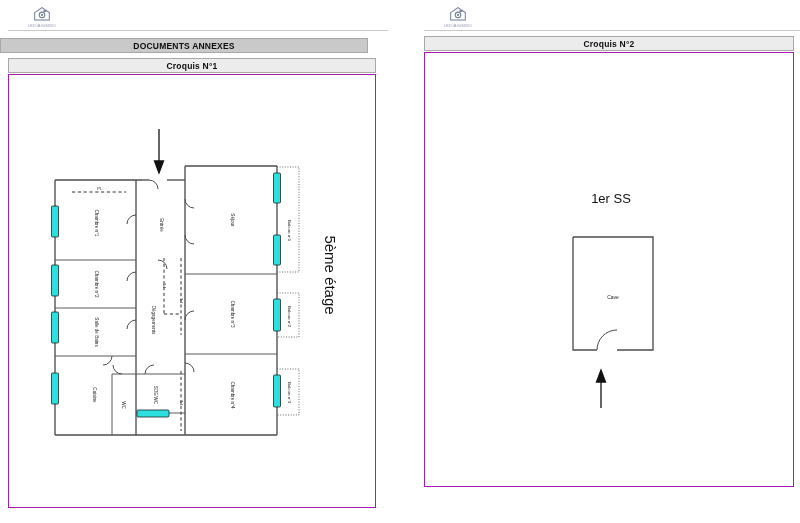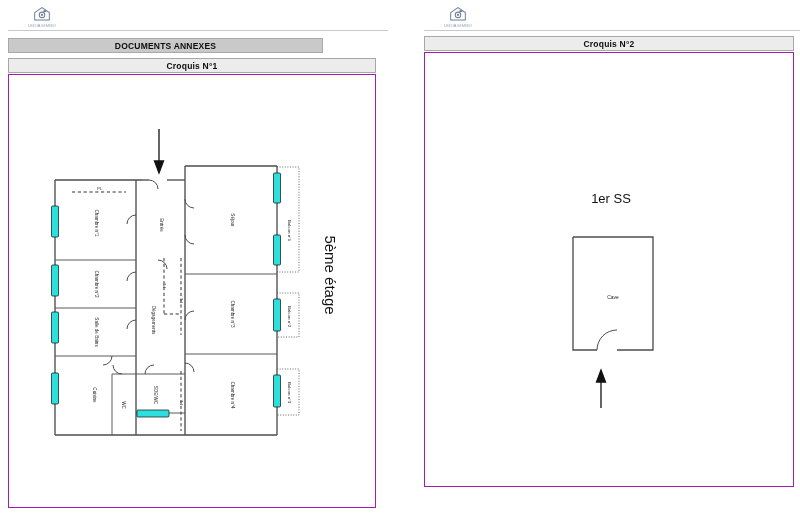--- a/index.html
+++ b/index.html
@@ -150,21 +150,21 @@
         <path d="M4 8 L12 2.5 L20 8 L20 16 L4 16 Z" fill="none" stroke="#6f7f9e" stroke-width="1.1"></path>
         <circle cx="12" cy="10.5" r="3" fill="none" stroke="#6f7f9e" stroke-width="1.1"></circle>
         <circle cx="12" cy="10.5" r="1.2" fill="#6f7f9e"></circle>
         <rect x="13.6" y="5.4" width="3.2" height="2" fill="#6f7f9e"></rect>
       </svg>
       <span class="logo-text">LEDIAGIMMO</span>
     </div>
 
     <div class="sep-line" style="left:8px; top:30px; width:380px;"></div>
 
-    <div class="bar bar-dark" style="left:8px; top:38px; width:315px; height:15px;text-align:center;">DOCUMENTS ANNEXES</div>
+    <div class="bar bar-dark" style="left:0; top:38px; width:368px; height:15px;text-align:center;">DOCUMENTS ANNEXES</div>
 
     <div class="bar bar-light" style="left:8px; top:58px; width:368px; height:15px;">Croquis N°1</div>
 
     <div class="content-box" style="left:8px; top:74px; width:368px; height:434px;">
 
       <svg width="366" height="432" viewBox="0 0 366 432">
 
         <g>
           <line class="arrow" x1="150" y1="54" x2="150" y2="89"></line>
           <polygon class="arrow" points="150,98 145.5,86 154.5,86"></polygon>

